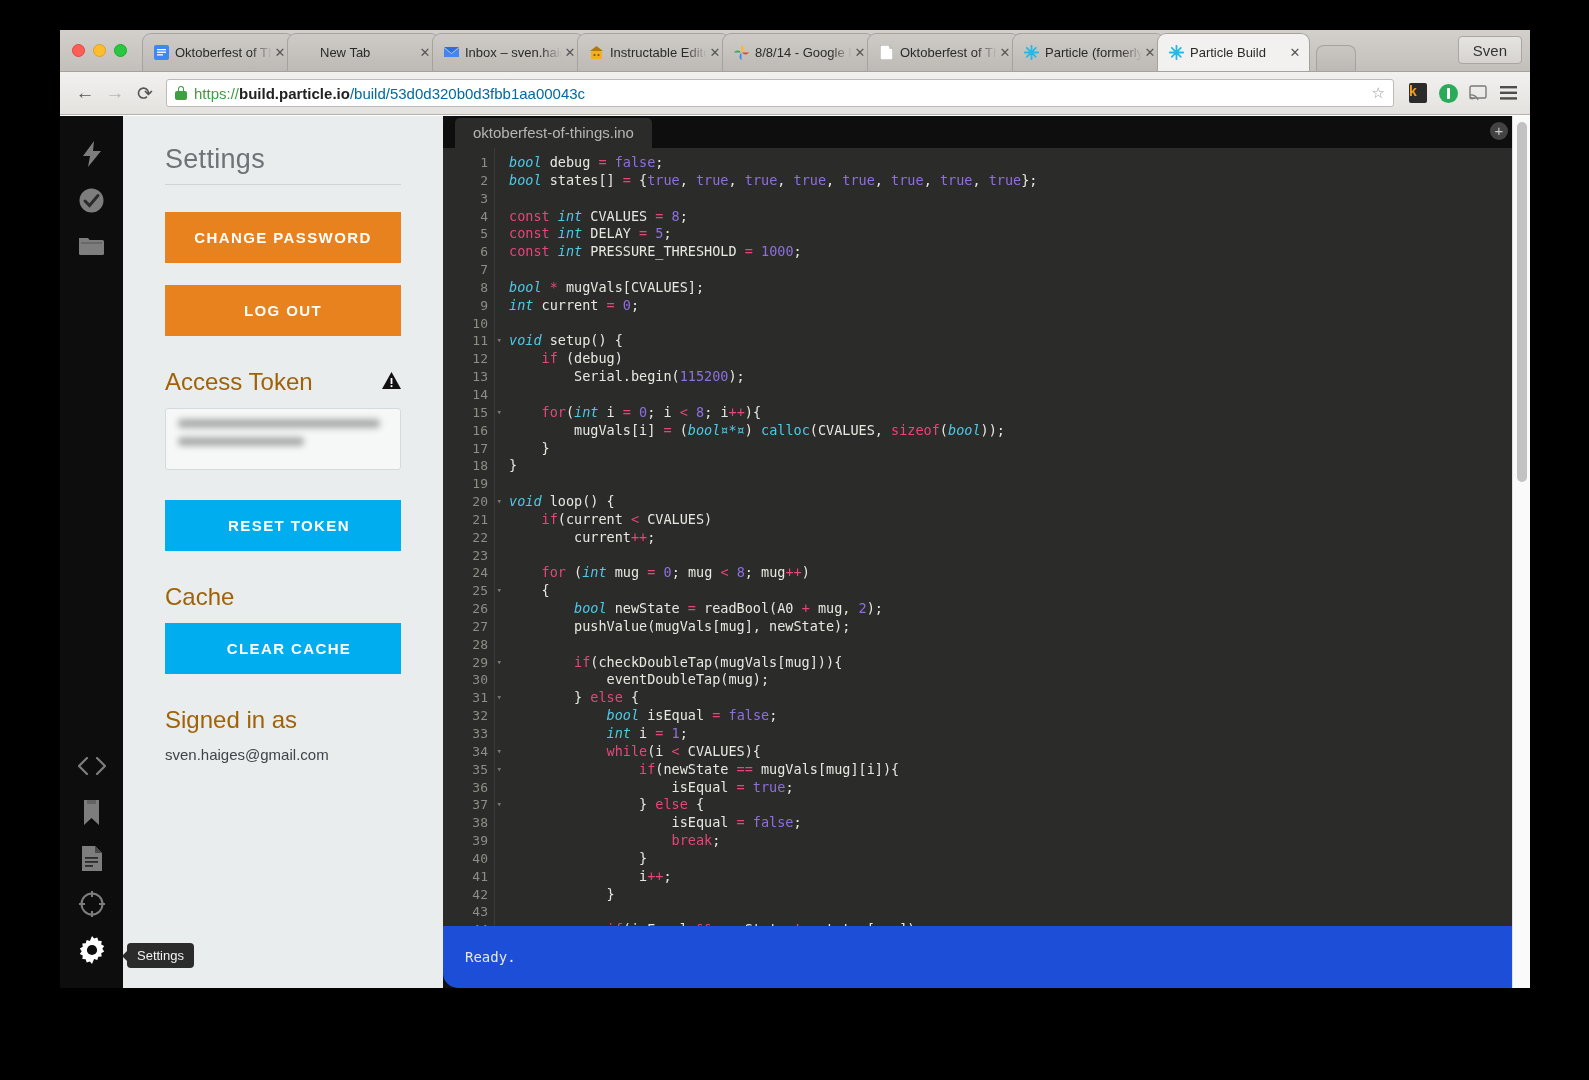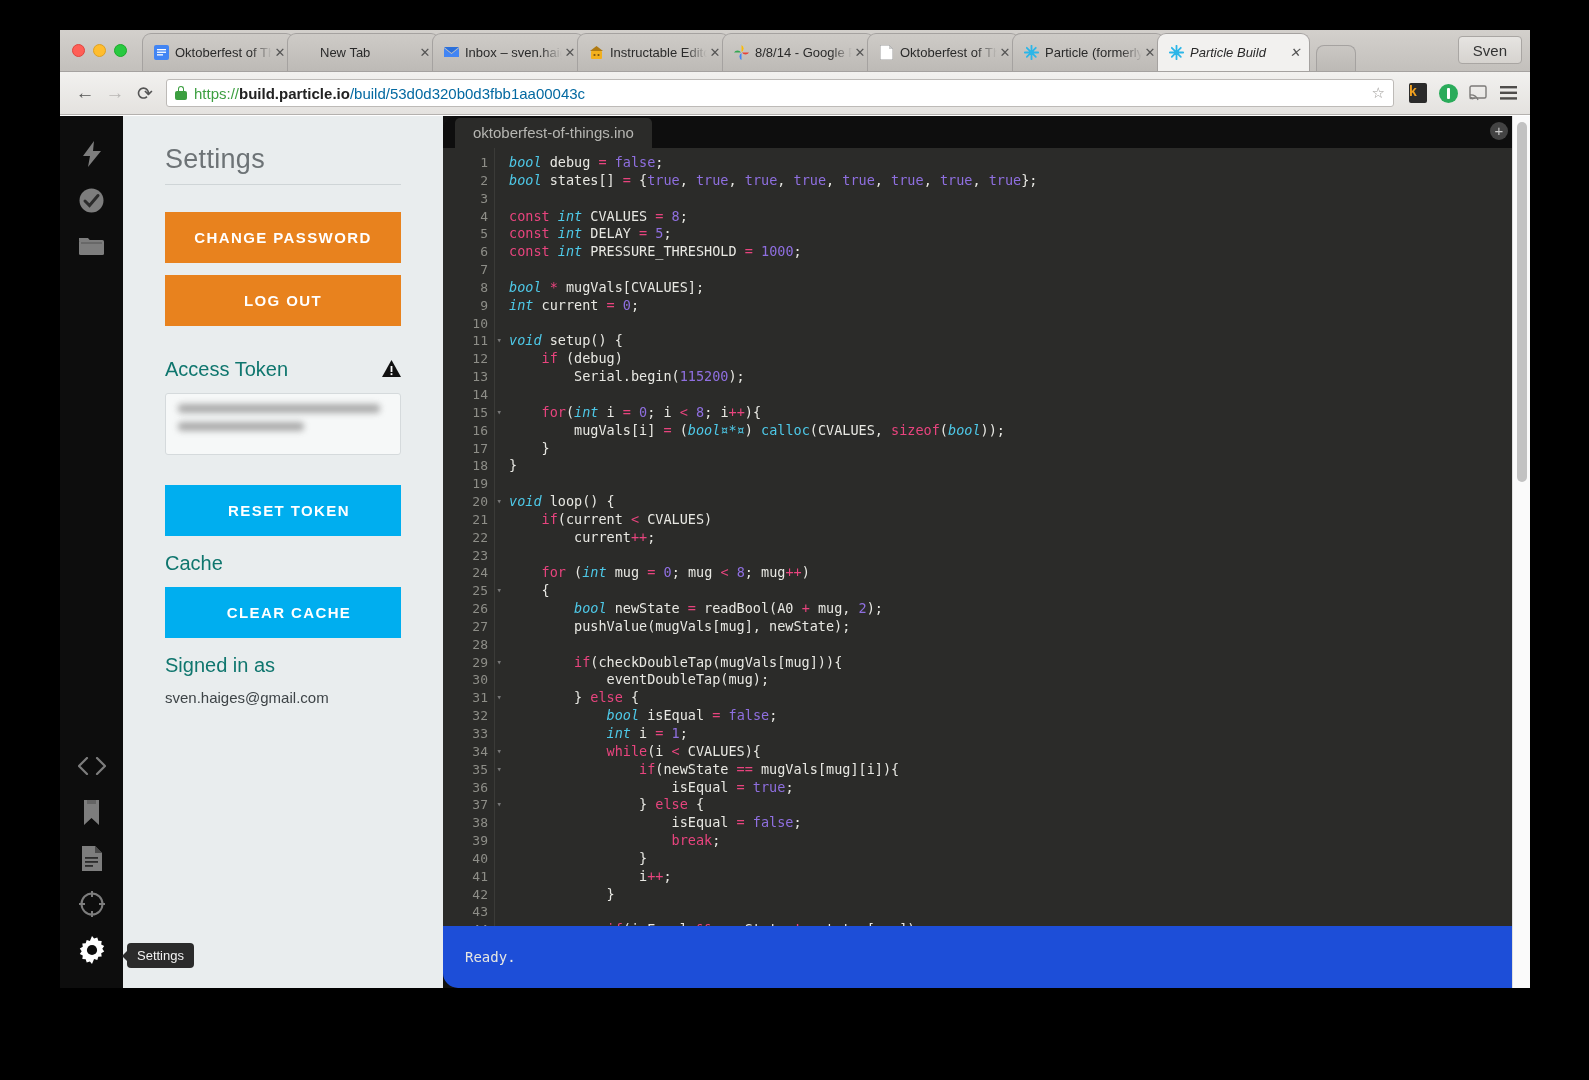--- a/index.html
+++ b/index.html
@@ -53,21 +53,20 @@
     border-radius: 9px 9px 0 0;
     display: flex; align-items: center;
     padding: 0 6px 0 10px;
     font-size: 13px; color: #2a2a2a;
     overflow: hidden;
   }
   .tab.active {
     background: #f2f1ef;
     z-index: 5;
     border-color: #a5a2a0;
-    font-style: italic;
   }
   .tab-favicon {
     flex: 0 0 16px; width: 16px; height: 16px;
     margin-right: 6px;
     display: flex; align-items: center; justify-content: center;
     font-size: 12px; line-height: 1;
   }
   .tab-title {
     flex: 1 1 auto;
     white-space: nowrap; overflow: hidden;
@@ -224,30 +223,30 @@
     color: #fff;
     font-size: 15px; font-weight: bold;
     letter-spacing: 1.4px;
     text-align: center;
     padding: 17px 0;
     cursor: pointer;
     font-family: "Liberation Sans", sans-serif;
   }
   .btn-orange { background: #e8821e; }
   .btn-blue   { background: #00aeef; }
-  .gap-sm { margin-bottom: 12px; }
+  .gap-sm { margin-bottom: 22px; }
   .gap-md { margin-bottom: 32px; }
-  .gap-lg { margin-bottom: 16px; padding-left: 12px; }
+  .gap-lg { margin-bottom: 32px; padding-left: 12px; }
 
   .section-head {
     display: flex; align-items: center; justify-content: space-between;
     margin-bottom: 12px;
   }
   .section-label {
-    font-size: 20px; color: #0f766e; font-weight: 300;
+    font-size: 24px; color: #a16207; font-weight: 300;
   }
   #token-warning-icon { color: #111; font-size: 19px; line-height: 1; }
 
   #token-box {
     background: #f6f8f8;
     border: 1px solid #d5dadc;
     border-radius: 3px;
     height: 62px;
     padding: 10px 12px;
     overflow: hidden;

